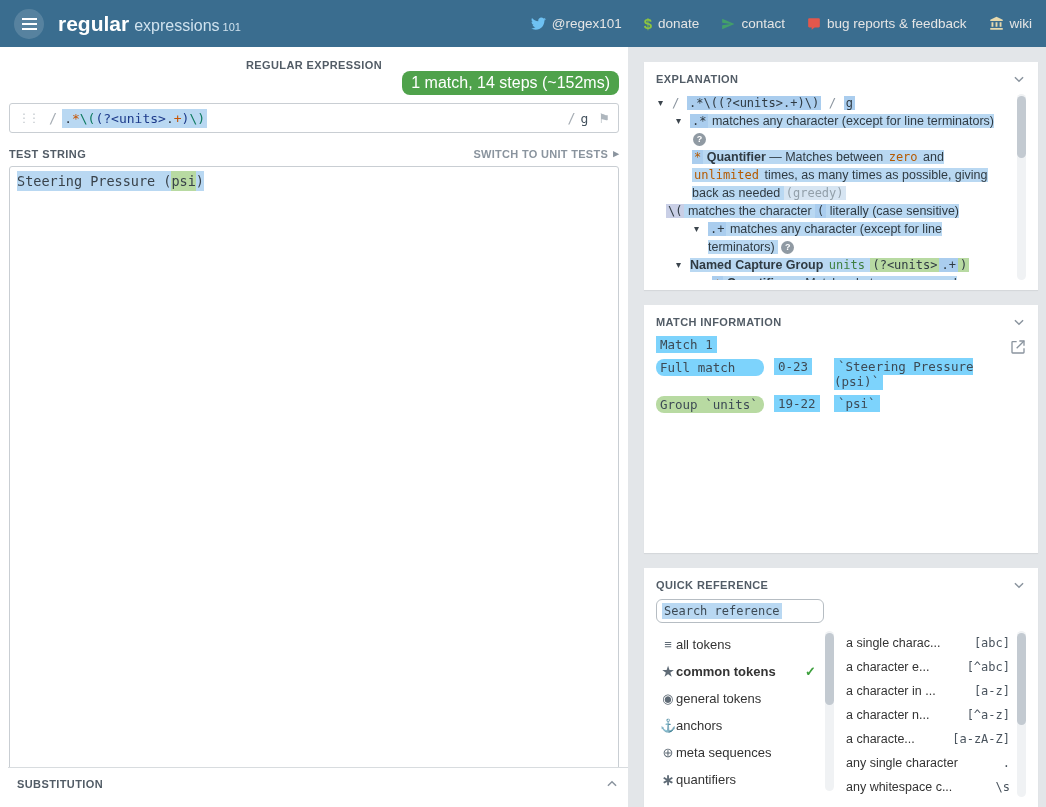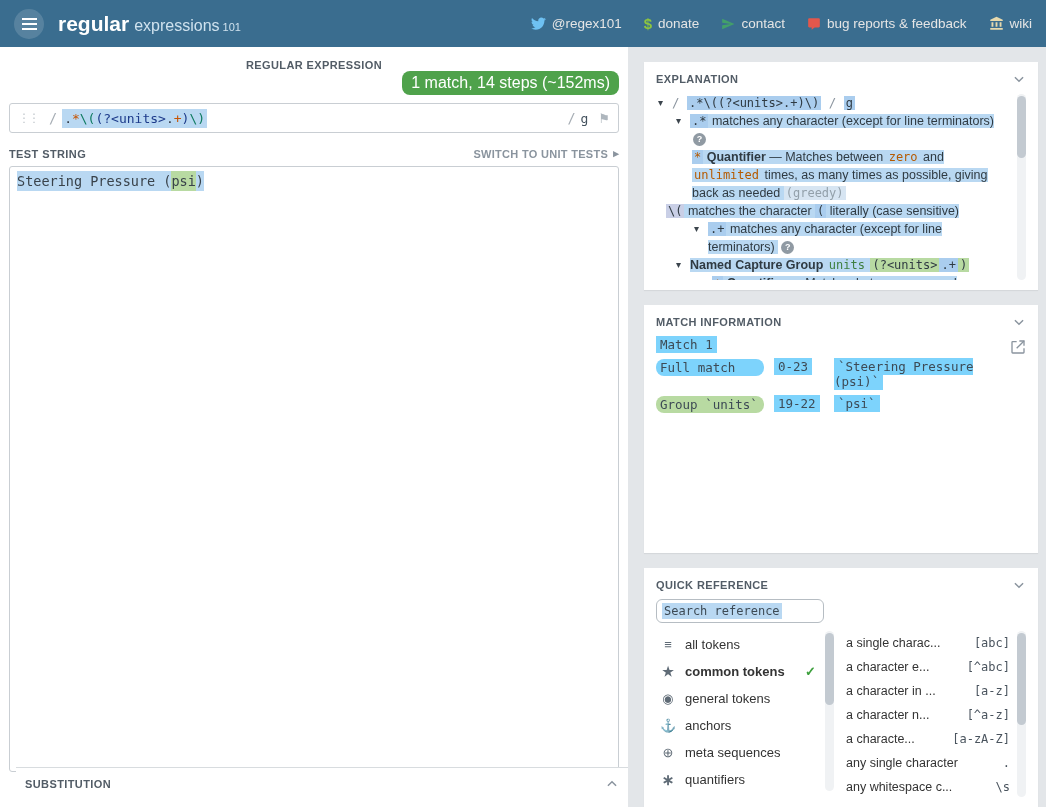--- a/index.html
+++ b/index.html
@@ -53,21 +53,21 @@
   .switch-link { margin-left:auto; display:flex; align-items:center; gap:5px; color:#8a949e;
                  font-size:11px; font-weight:bold; letter-spacing:.3px; cursor:pointer;}
   .arr::before { content:"▸"; font-size:11px; }
   .test-area { margin-top:6px; height:606px; border:1px solid #c9ced3; border-radius:3px;
                padding:5px 7px; font-family:"DejaVu Sans Mono",monospace; font-size:13.5px;
                line-height:19px; color:#39424a; cursor:text; }
   .hl-b { background:#b9d8f2; padding:2px 0; }
   .hl-g { background:#b8daa2; padding:2px 0; }
 
   
-  .sub-bar { position:absolute; left:16px; right:0; bottom:8px; border-top:1px solid #d8dcdf;
+  .sub-bar { position:absolute; left:8px; right:0; bottom:8px; border-top:1px solid #d8dcdf;
              height:32px; display:flex; align-items:center; padding:0 9px; cursor:pointer; background:#fff;}
   .chev { margin-left:auto; display:flex; }
 
   
   .panel { background:#fff; padding:10px 12px; box-shadow:0 1px 1px rgba(0,0,0,.06); }
   .panel-head { display:flex; align-items:center; cursor:pointer; }
   .panel-head .chev { margin-left:auto; }
   .exp-panel { height:232px; }
   .mi-panel { height:288px; }
   .qr-panel { height:240px; }
@@ -116,21 +116,21 @@
   .hlg { background:#b8daa2; padding:1px 4px; }
   .block { display:inline-block; width:100%;border-radius:8px; }
 
   
   .qr-search { margin-top:7px; width:168px; height:24px; border:1px solid #b6bdc3; border-radius:6px;
                display:flex; align-items:center; padding:0 5px; cursor:text; background:#fff;}
   .qr-search span { font-family:"DejaVu Sans Mono",monospace; font-size:12px; color:#3d4a55;
                     background:#b9d8f2; padding:1px 2px; }
   .qr-cols { display:flex; margin-top:8px; }
   .qr-left { width:178px; position:relative; padding-right:16px; height:160px; overflow:hidden;}
-  .qr-cat { height:27px; display:flex; align-items:center; gap:9px; font-size:13px; color:#333; cursor:pointer; padding-left:4px;}
+  .qr-cat { height:27px; display:flex; align-items:center; font-size:13px; color:#333; cursor:pointer; padding-left:4px;}
   .qr-ic { width:16px; text-align:center; color:#5f6b76; font-size:13px; }
   .ic0::before { content:"≡"; font-weight:bold;}
   .ic1::before { content:"★"; }
   .ic2::before { content:"◉"; }
   .ic3::before { content:"⚓"; }
   .ic4::before { content:"⊕"; }
   .ic5::before { content:"∗"; font-weight:bold; font-size:15px;}
   .qr-cat.active { font-weight:bold; }
   .check { margin-left:auto; color:#3da03d; font-weight:bold; margin-right:2px;}
   .check::before { content:"✓"; }

